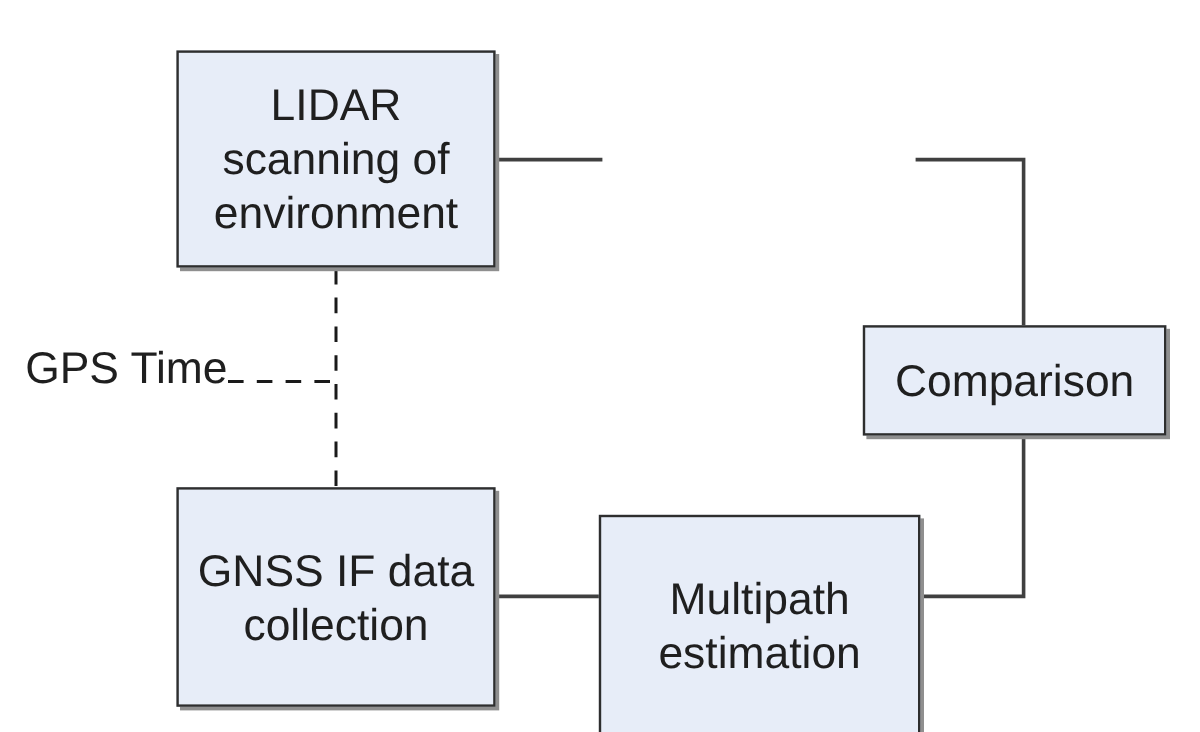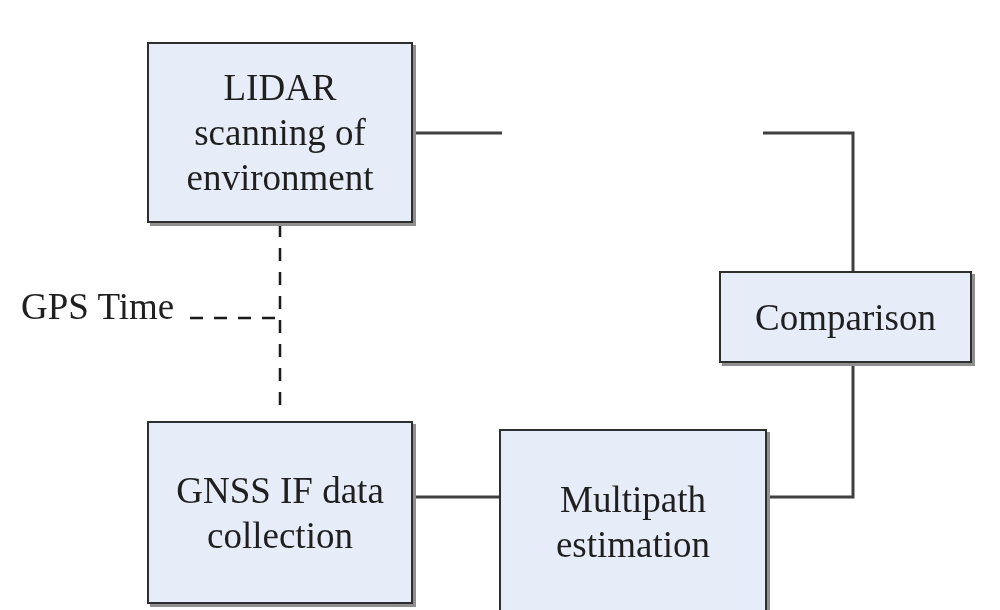--- a/index.html
+++ b/index.html
@@ -15,21 +15,21 @@
     margin: 0;
     padding: 0;
     background: var(--background);
   }
   .canvas {
     position: relative;
     width: 1000px;
     height: 610px;
     background: var(--background);
     overflow: hidden;
-    font-family: Liberation Serif, serif;
+    font-family: Liberation Sans, sans-serif;
     color: var(--text);
   }
   .wires {
     position: absolute;
     left: 0;
     top: 0;
     width: 1000px;
     height: 610px;
     z-index: 1;
   }
@@ -57,21 +57,21 @@
   }
   .node-label {
     white-space: pre-line;
     text-align: center;
     font-size: 37px;
     line-height: 45px;
   }
   .node-lidar      { left: 147px; top: 42px;  width: 266px; height: 181px; }
   .node-feature    { left: 500px; top: 43px;  width: 265px; height: 179px; }
   .node-comparison { left: 719px; top: 271px; width: 253px; height: 92px;  }
-  .node-gnss       { left: 147px; top: 406px; width: 266px; height: 183px; margin-top: 15px; }
+  .node-gnss       { left: 147px; top: 406px; width: 266px; height: 183px; }
   .node-multipath  { left: 499px; top: 429px; width: 268px; height: 185px; }
   .gps-label {
     position: absolute;
     z-index: 2;
     left: 21px;
     top: 284px;
     font-size: 37px;
     line-height: 45px;
     white-space: nowrap;
   }

